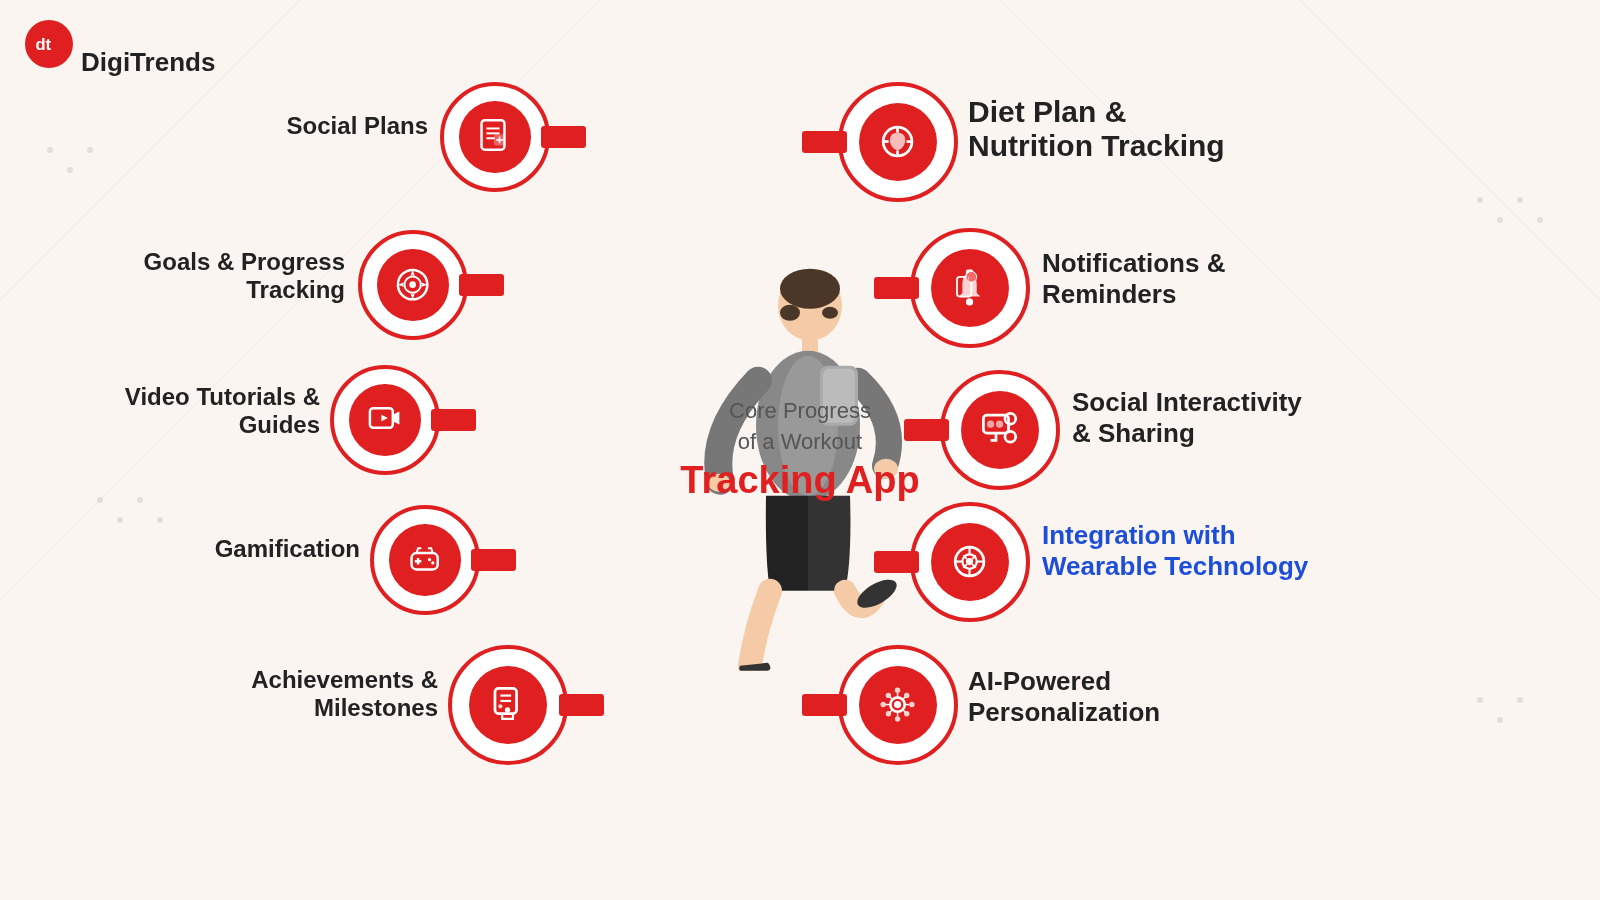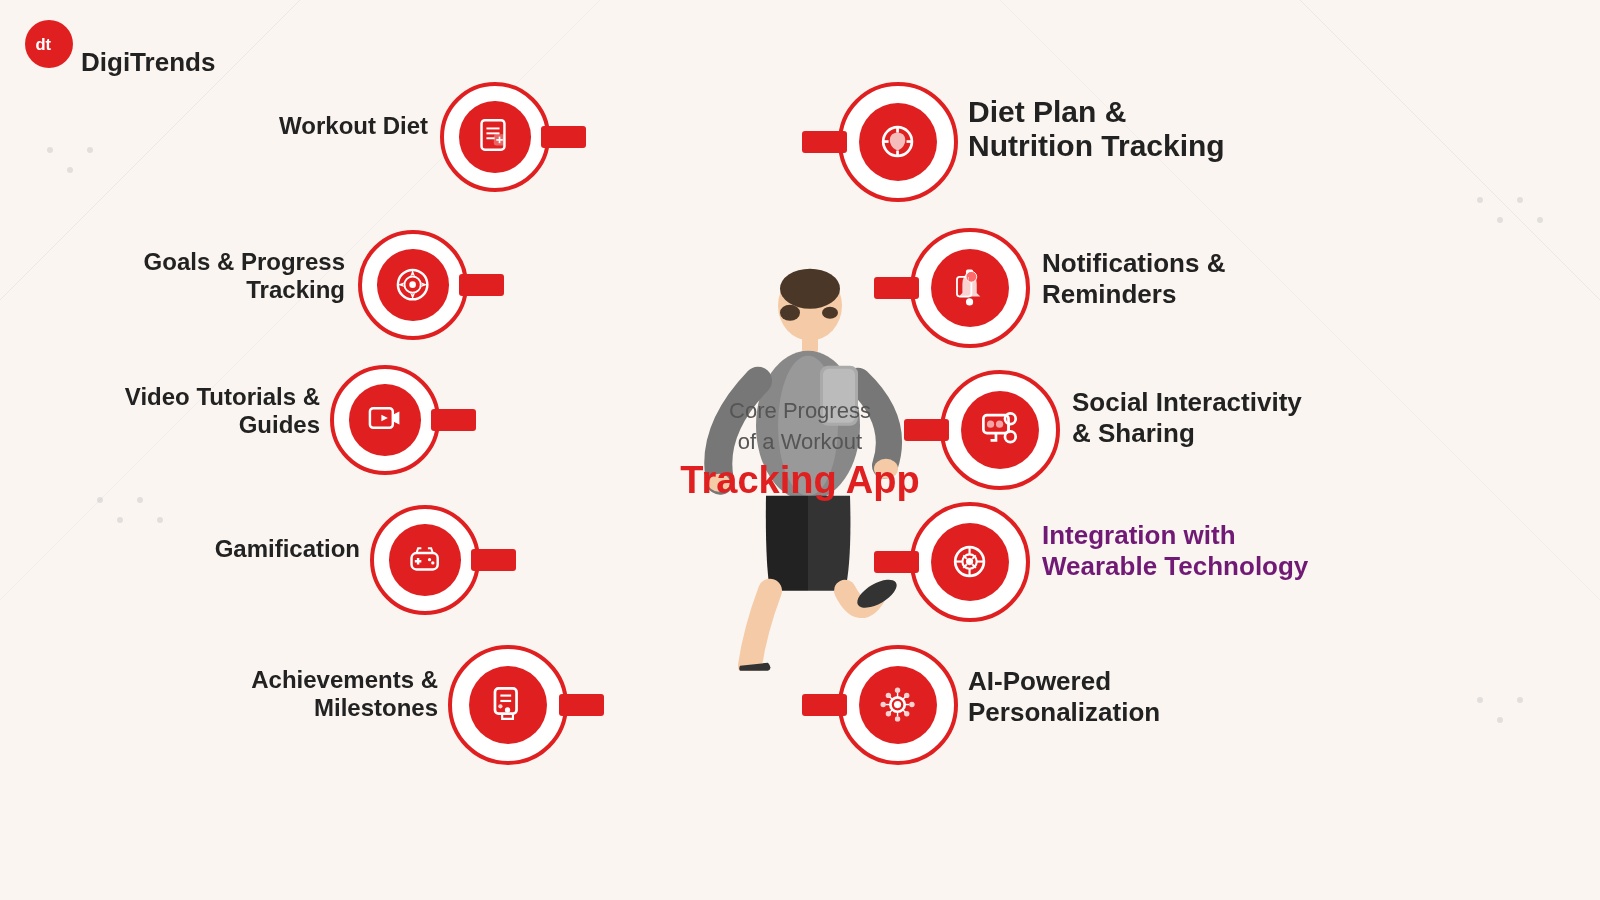--- a/index.html
+++ b/index.html
@@ -220,21 +220,21 @@
         <line x1="7" y1="7" x2="15" y2="7" stroke="white" stroke-width="1.2"></line>
         <line x1="7" y1="10" x2="15" y2="10" stroke="white" stroke-width="1.2"></line>
         <line x1="7" y1="13" x2="12" y2="13" stroke="white" stroke-width="1.2"></line>
         <rect x="12" y="11" width="6" height="6" rx="1" fill="white" opacity="0.3" stroke="white" stroke-width="1"></rect>
         <line x1="13" y1="14" x2="17" y2="14" stroke="white" stroke-width="1"></line>
         <line x1="15" y1="12" x2="15" y2="16" stroke="white" stroke-width="1"></line>
       </svg>
     </div>
   </div>
 </div>
-<div style="position:absolute; left:188px; top:112px; font-size:24px; font-weight:800; color:#222; text-align:right; width:240px;">Workout Diet</div>
+<div style="position:absolute; left:188px; top:112px; font-size:24px; font-weight:800; color:#222; text-align:right; width:240px;">Social Plans</div>
 
 <div style="position:absolute; left:358px; top:230px; width:110px; height:110px;">
   <div class="circle-outer">
     <div class="connector-left"></div>
     <div class="circle-inner">
       <svg viewBox="0 0 24 24" fill="white">
         <circle cx="12" cy="12" r="9" fill="none" stroke="white" stroke-width="1.5"></circle>
         <circle cx="12" cy="12" r="5" fill="none" stroke="white" stroke-width="1.2"></circle>
         <circle cx="12" cy="12" r="2" fill="white"></circle>
         <path d="M12 3 L13.5 7 L12 6 L10.5 7 Z" fill="white"></path>
@@ -380,21 +380,21 @@
         <line x1="16" y1="12" x2="20" y2="12" stroke="white" stroke-width="1.2"></line>
         <circle cx="12" cy="12" r="2" fill="white"></circle>
         <line x1="8.5" y1="8.5" x2="10.5" y2="10.5" stroke="white" stroke-width="1"></line>
         <line x1="13.5" y1="13.5" x2="15.5" y2="15.5" stroke="white" stroke-width="1"></line>
         <line x1="15.5" y1="8.5" x2="13.5" y2="10.5" stroke="white" stroke-width="1"></line>
         <line x1="8.5" y1="15.5" x2="10.5" y2="13.5" stroke="white" stroke-width="1"></line>
       </svg>
     </div>
   </div>
 </div>
-<div style="position:absolute; left:1042px; top:520px; font-size:26px; font-weight:800; color:#701a75; text-align:left; width:330px;">
+<div style="position:absolute; left:1042px; top:520px; font-size:26px; font-weight:800; color:#1d4ed8; text-align:left; width:330px;">
   <span style="white-space:pre-line;">Integration with
 Wearable Technology</span>
 </div>
 
 <div style="position:absolute; left:838px; top:645px; width:120px; height:120px;">
   <div class="circle-outer">
     <div class="connector-right"></div>
     <div class="circle-inner">
       <svg viewBox="0 0 24 24" fill="white">
         <circle cx="12" cy="12" r="4" fill="none" stroke="white" stroke-width="1.5"></circle>

